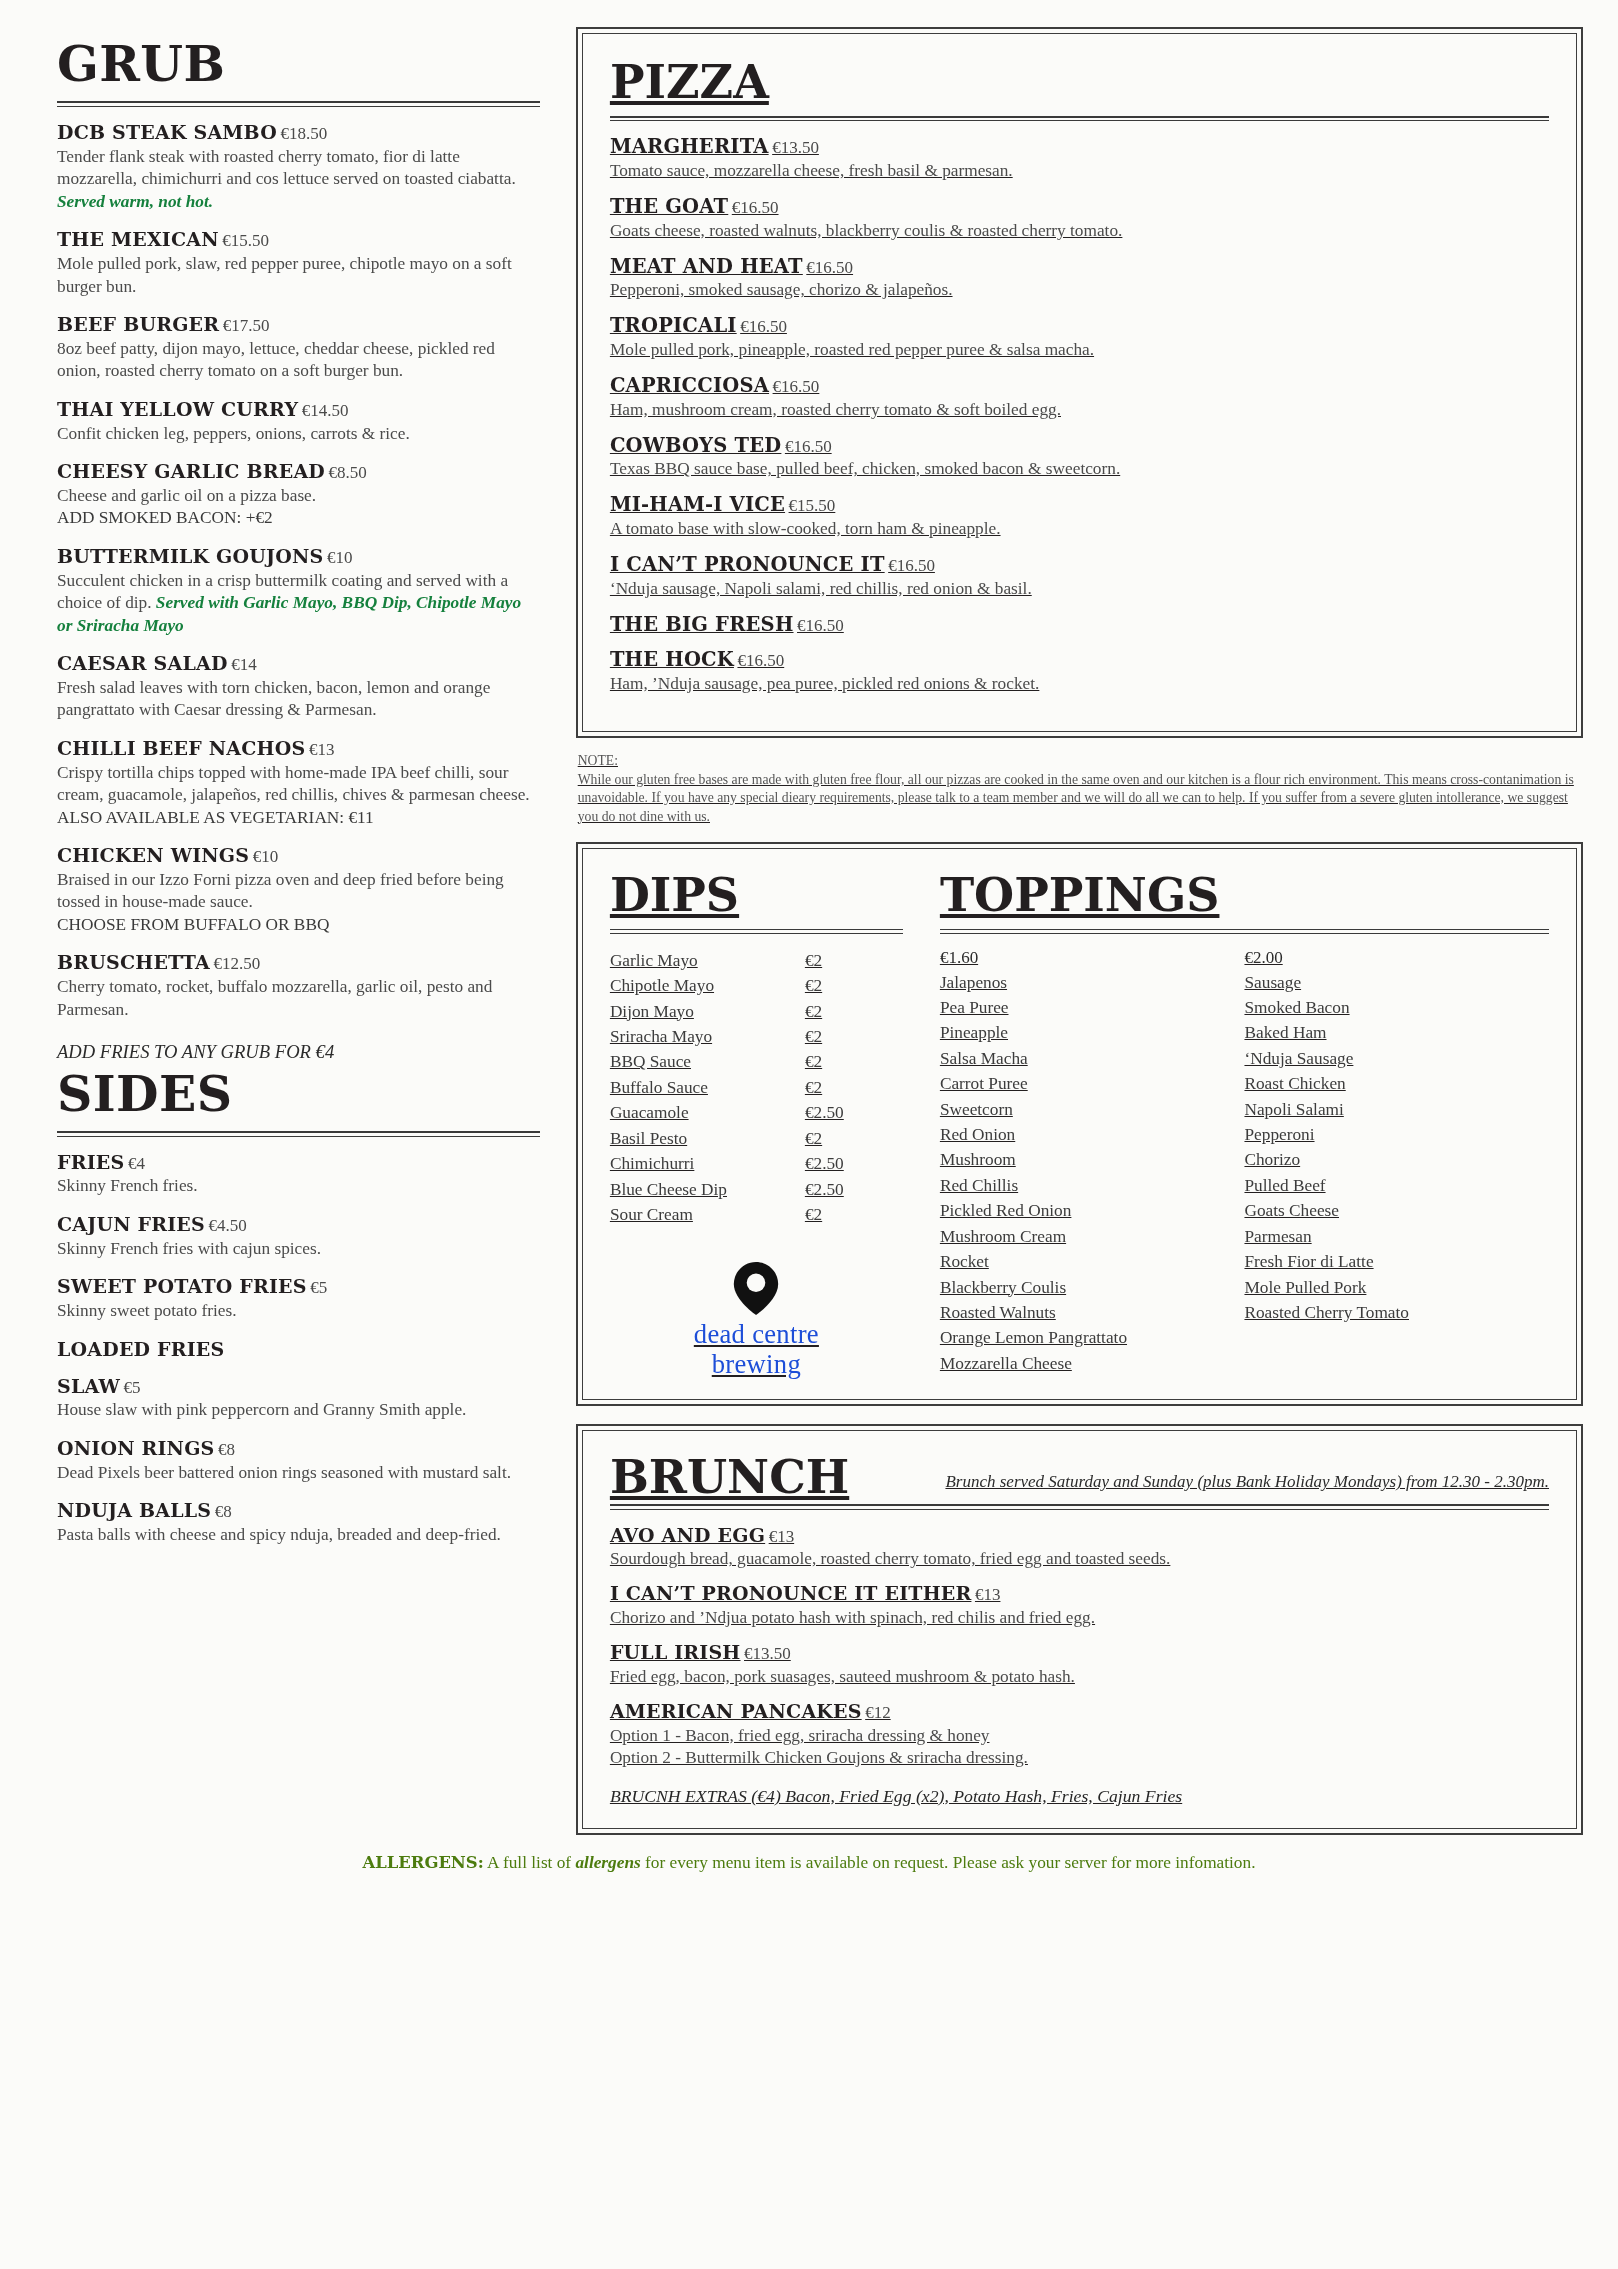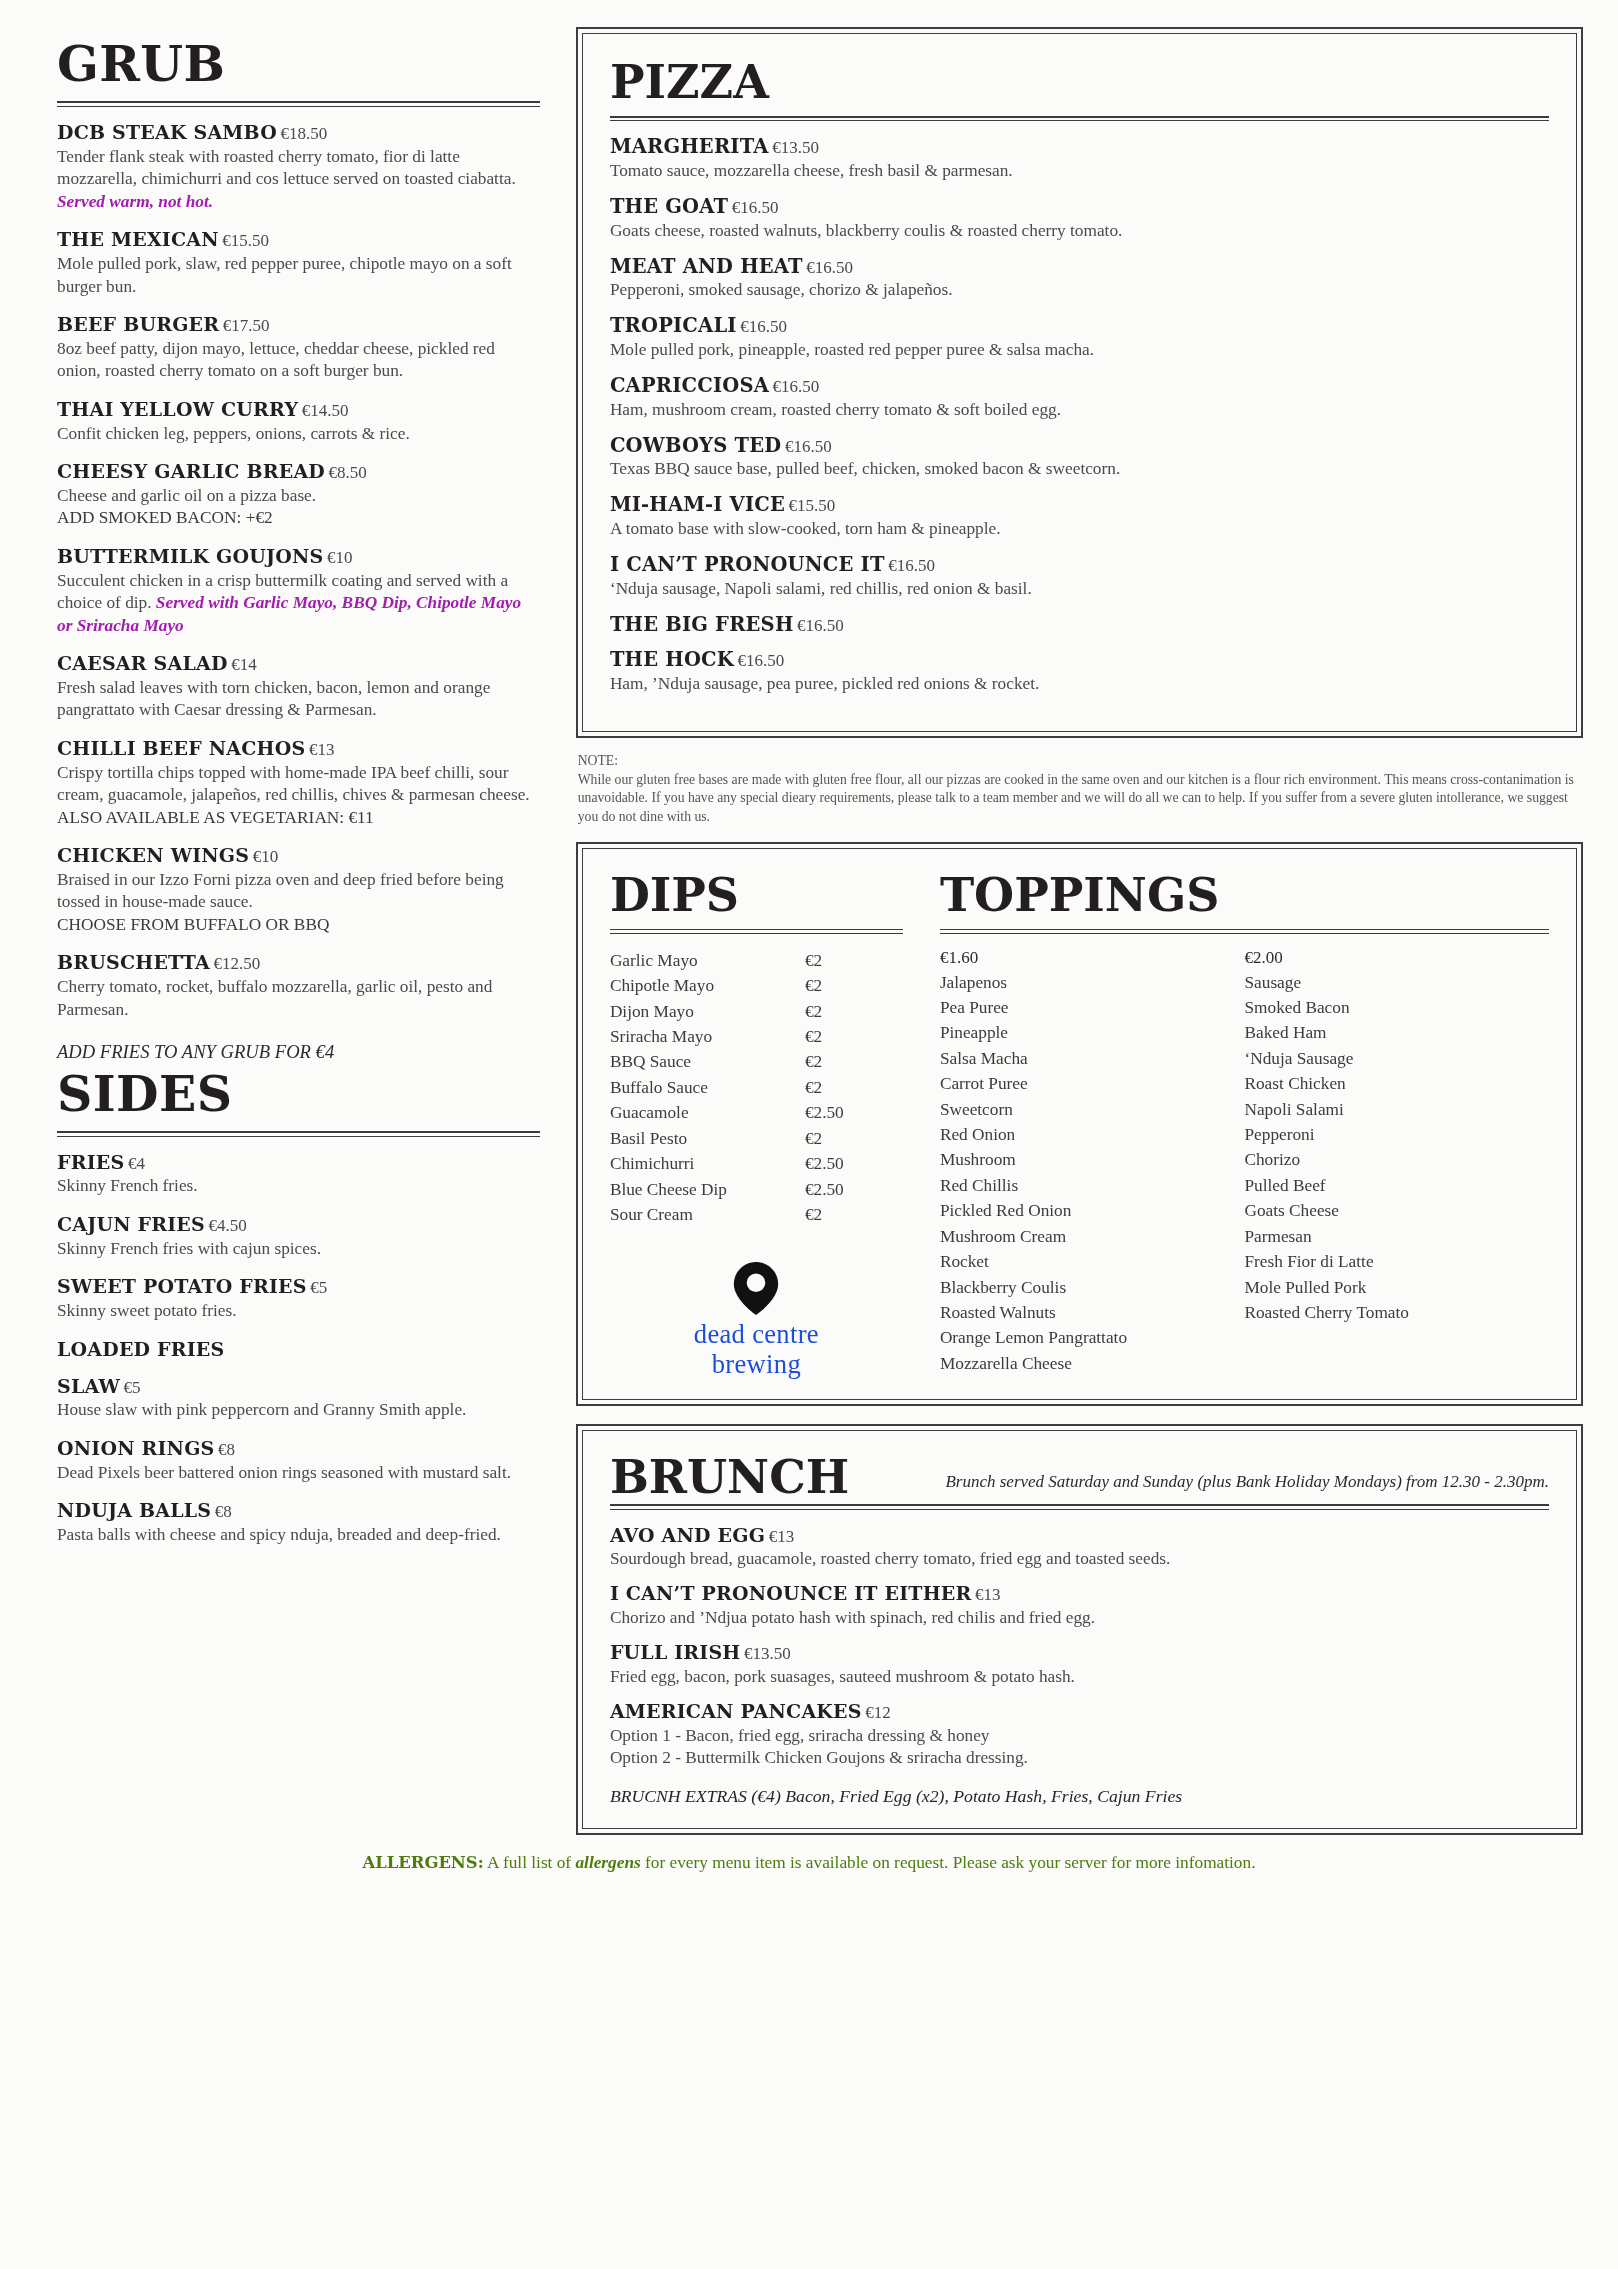--- a/index.html
+++ b/index.html
@@ -6,21 +6,21 @@
   body {
     width:1618px; height:2270px;
     background:#fbfbf9;
     font-family:"Liberation Serif", serif;
     color:#231f20;
     overflow:hidden;
   }
   .page { position:relative; width:1618px; height:2154px; box-sizing:border-box; padding:26.6px 35px 0 35px; }
   .cols { display:flex; gap:0; }
   .col-left { width:532px; flex:0 0 532px; padding:13.3px 26.6px 0 22px; box-sizing:border-box; }
-  .col-right { flex:1; padding-left:8.9px; box-sizing:border-box; }
+  .col-right { flex:1; padding-left:8.9px; box-sizing:border-box;text-decoration:underline; }
 
   
   .big-head {
     font-family:"DejaVu Serif", serif;
     font-weight:bold;
     font-size:49px;
     letter-spacing:0.4px;
     line-height:1.0;
     margin:0 0 12.4px 0;
   }
@@ -44,21 +44,21 @@
     display:inline;
     margin-left:3.5px;
   }
   .item-desc {
     font-family:"Liberation Serif", serif;
     font-size:17.3px;
     line-height:1.30;
     color:#4b4b4b;
     margin-top:1.8px;
   }
-  .item-desc .em { font-style:italic; font-weight:bold; color:#a21caf; }
+  .item-desc .em { font-style:italic; font-weight:bold; color:#15803d; }
   .note-caps {
     font-family:"Liberation Serif", serif;
     font-size:17.3px;
     color:#3a3a3a;
     line-height:1.30;
   }
   .italic-line {
     font-family:"Liberation Serif", serif;
     font-style:italic;
     font-size:18.6px;

